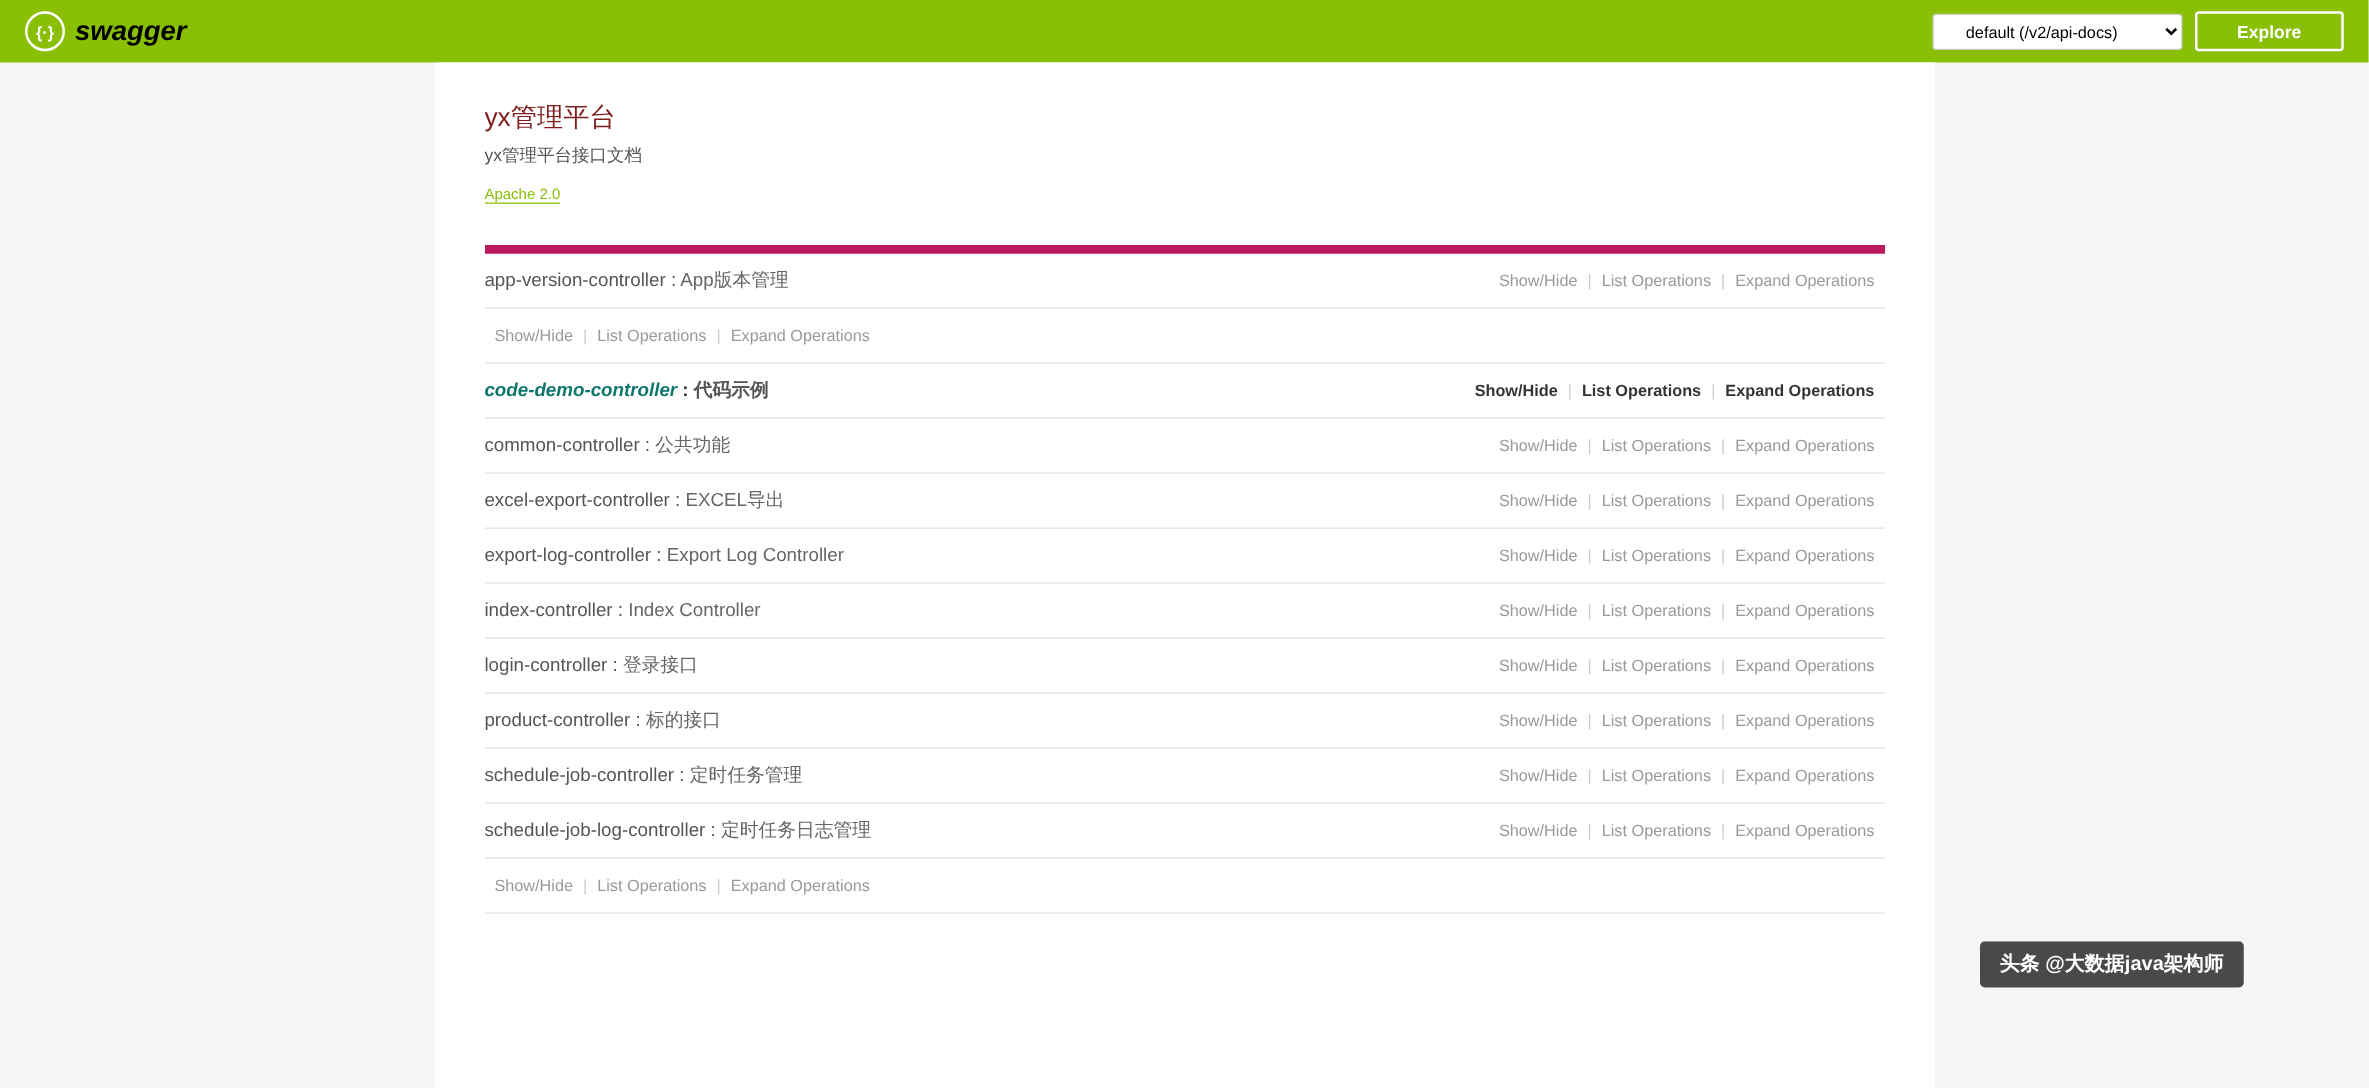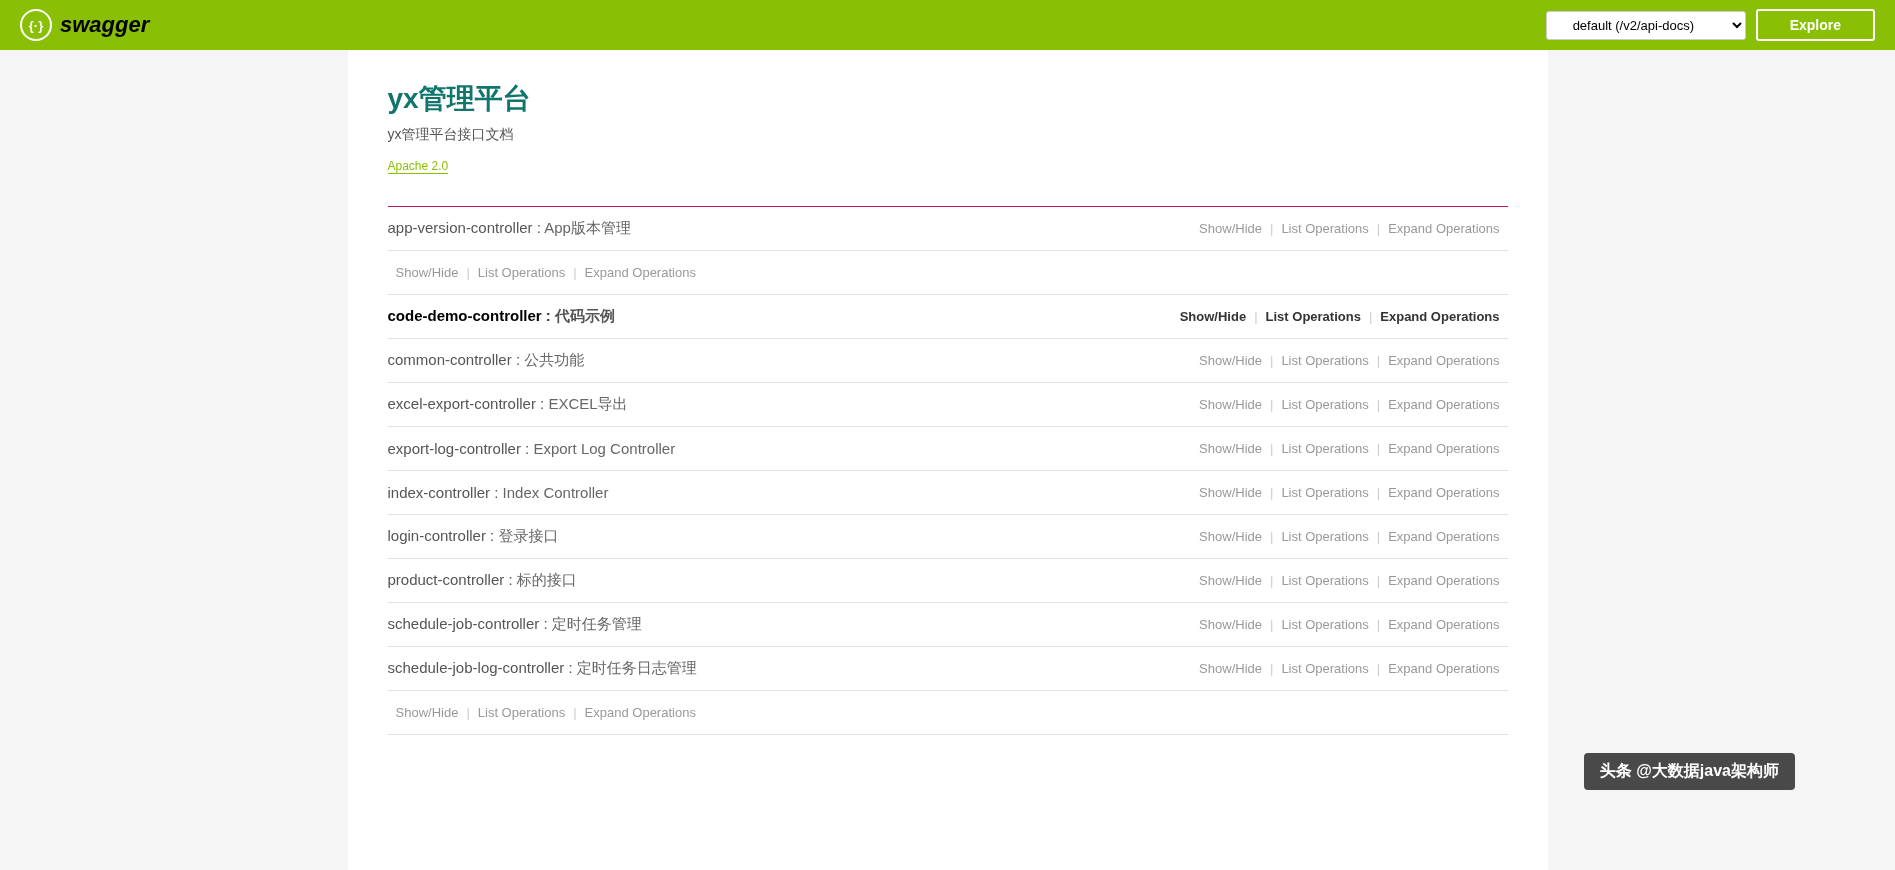--- a/index.html
+++ b/index.html
@@ -70,23 +70,23 @@
     .main-content {
       max-width: 1200px;
       margin: 0 auto;
       padding: 30px 40px;
       background: white;
       min-height: calc(100vh - 50px);
     }
 
     
     .app-title {
-      font-size: 28px;
-      font-weight: bold;
-      color: #0f766e;
+      font-size: 21px;
+      font-weight: normal;
+      color: #7f1d1d;
       margin-bottom: 8px;
     }
     .app-description {
       font-size: 14px;
       color: #555;
       margin-bottom: 12px;
     }
     .license-link {
       color: #89bf04;
       text-decoration: none;
@@ -99,38 +99,39 @@
       margin-top: 30px;
     }
     .controller-row {
       display: flex;
       align-items: center;
       justify-content: space-between;
       padding: 12px 0;
       border-bottom: 1px solid #e0e0e0;
     }
     .controller-row:first-child {
-      border-top: 1px solid #be185d;
+      border-top: 7px solid #be185d;
       margin-top: 32px;
     }
     .controller-name {
       font-size: 15px;
       color: #555;
       flex: 1;
     }
     .controller-name.active {
       font-weight: bold;
       color: #333;
     }
     .controller-name .name-part {
       color: #555;
     }
     .controller-name.active .name-part {
-      color: #000000;
-      font-weight: bold;
+      color: #0f766e;
+      font-weight: bold;
+      font-style: italic;
     }
     .controller-name .desc-part {
       color: #666;
     }
     .controller-name.active .desc-part {
       color: #555;
     }
 
     .controller-actions {
       display: flex;

